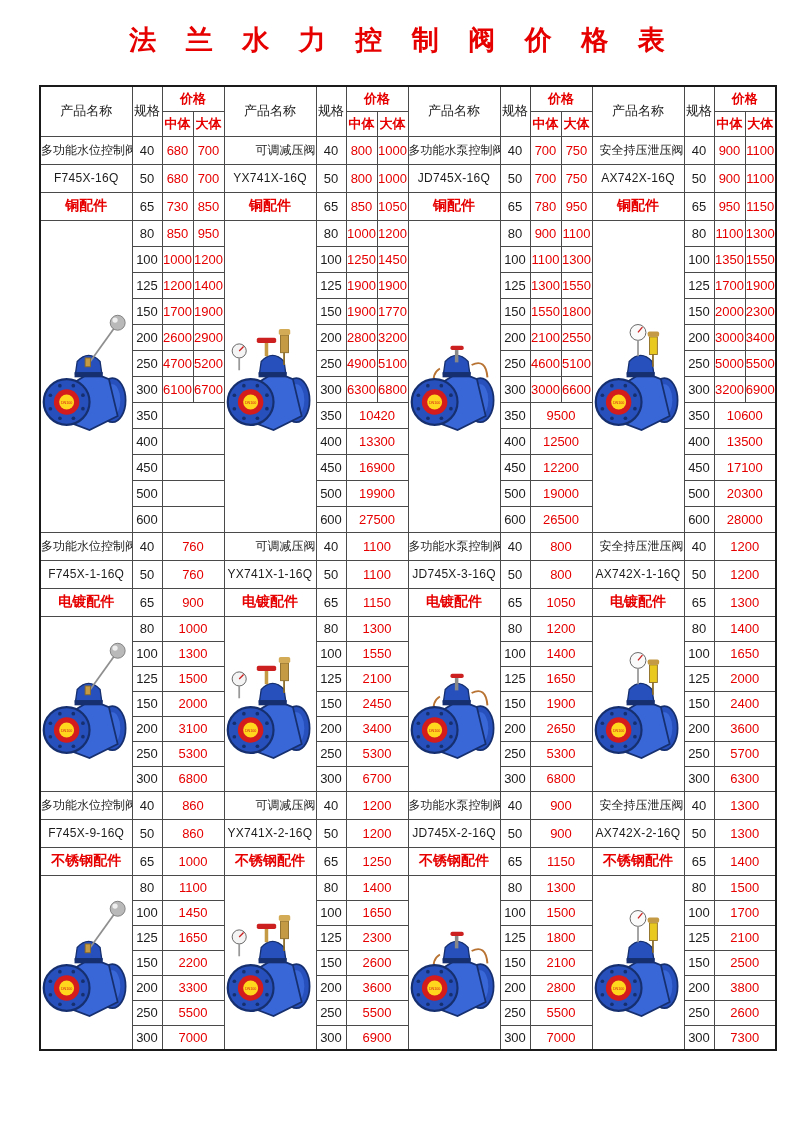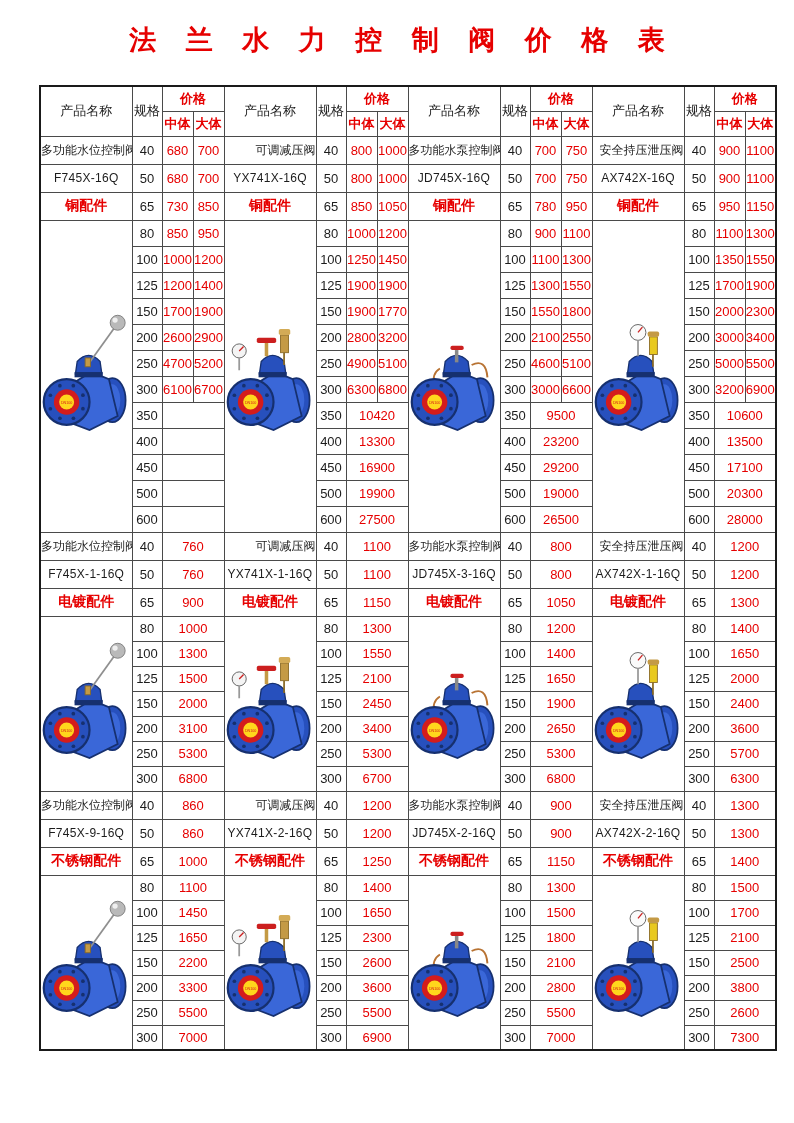--- a/index.html
+++ b/index.html
@@ -348,31 +348,31 @@
           <td colspan="2" class="price">9500</td>
           <td>350</td>
           <td colspan="2" class="price">10600</td>
         </tr>
         <tr class="r1">
           <td>400</td>
           <td colspan="2" class="price"></td>
           <td>400</td>
           <td colspan="2" class="price">13300</td>
           <td>400</td>
-          <td colspan="2" class="price">23200</td>
+          <td colspan="2" class="price">12500</td>
           <td>400</td>
           <td colspan="2" class="price">13500</td>
         </tr>
         <tr class="r1">
           <td>450</td>
           <td colspan="2" class="price"></td>
           <td>450</td>
           <td colspan="2" class="price">16900</td>
           <td>450</td>
-          <td colspan="2" class="price">29200</td>
+          <td colspan="2" class="price">12200</td>
           <td>450</td>
           <td colspan="2" class="price">17100</td>
         </tr>
         <tr class="r1">
           <td>500</td>
           <td colspan="2" class="price"></td>
           <td>500</td>
           <td colspan="2" class="price">19900</td>
           <td>500</td>
           <td colspan="2" class="price">19000</td>

